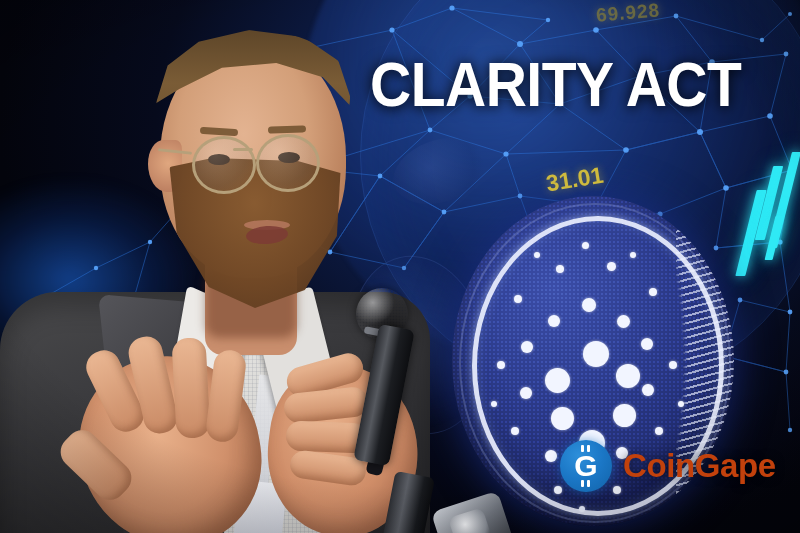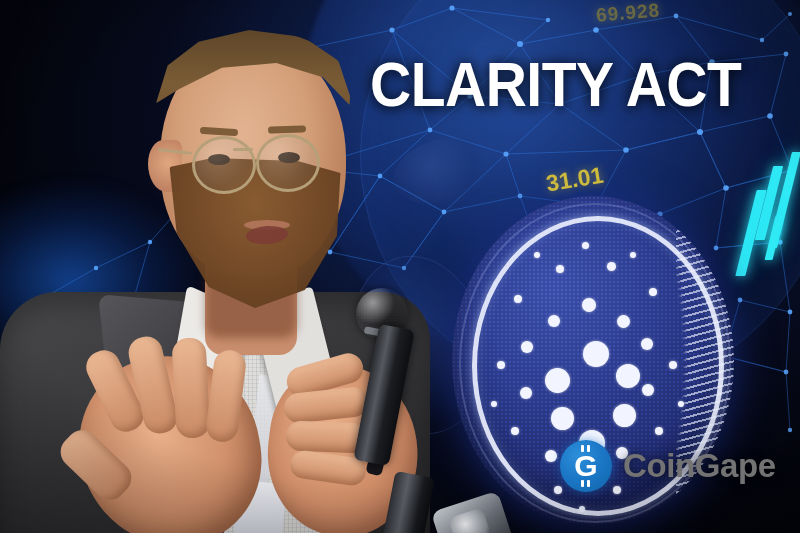--- a/index.html
+++ b/index.html
@@ -220,21 +220,21 @@
   .logo-mark{width:52px;height:52px;border-radius:50%;
     background:radial-gradient(circle at 36% 30%, #2d8fda 0%, #1b77c6 48%, #1263a8 100%);
     position:relative;box-shadow:0 0 10px rgba(20,110,190,.55);}
   .logo-g{position:absolute;inset:0;display:flex;align-items:center;justify-content:center;
     color:#fff;font-family:"Liberation Sans",sans-serif;font-weight:bold;font-size:30px;line-height:1;}
   .logo-bar{position:absolute;left:50%;width:2.6px;height:7px;background:#fff;border-radius:1px;}
   .logo-bar.a{top:5px;margin-left:-5px;}
   .logo-bar.b{top:5px;margin-left:1px;}
   .logo-bar.c{bottom:5px;margin-left:-5px;}
   .logo-bar.d{bottom:5px;margin-left:1px;}
-  .logo-text{color:#737373;font-family:"Liberation Sans",sans-serif;font-weight:bold;
+  .logo-text{color:#c2410c;font-family:"Liberation Sans",sans-serif;font-weight:bold;
     font-size:33px;letter-spacing:-0.4px;text-shadow:0 0 10px rgba(0,0,0,.6);}
 </style>
 </head>
 <body>
 
 <div id="stage">
 
   <div class="bg-base"></div>
   <div class="bg-globe"></div>
   <div class="bg-globe2"></div>

